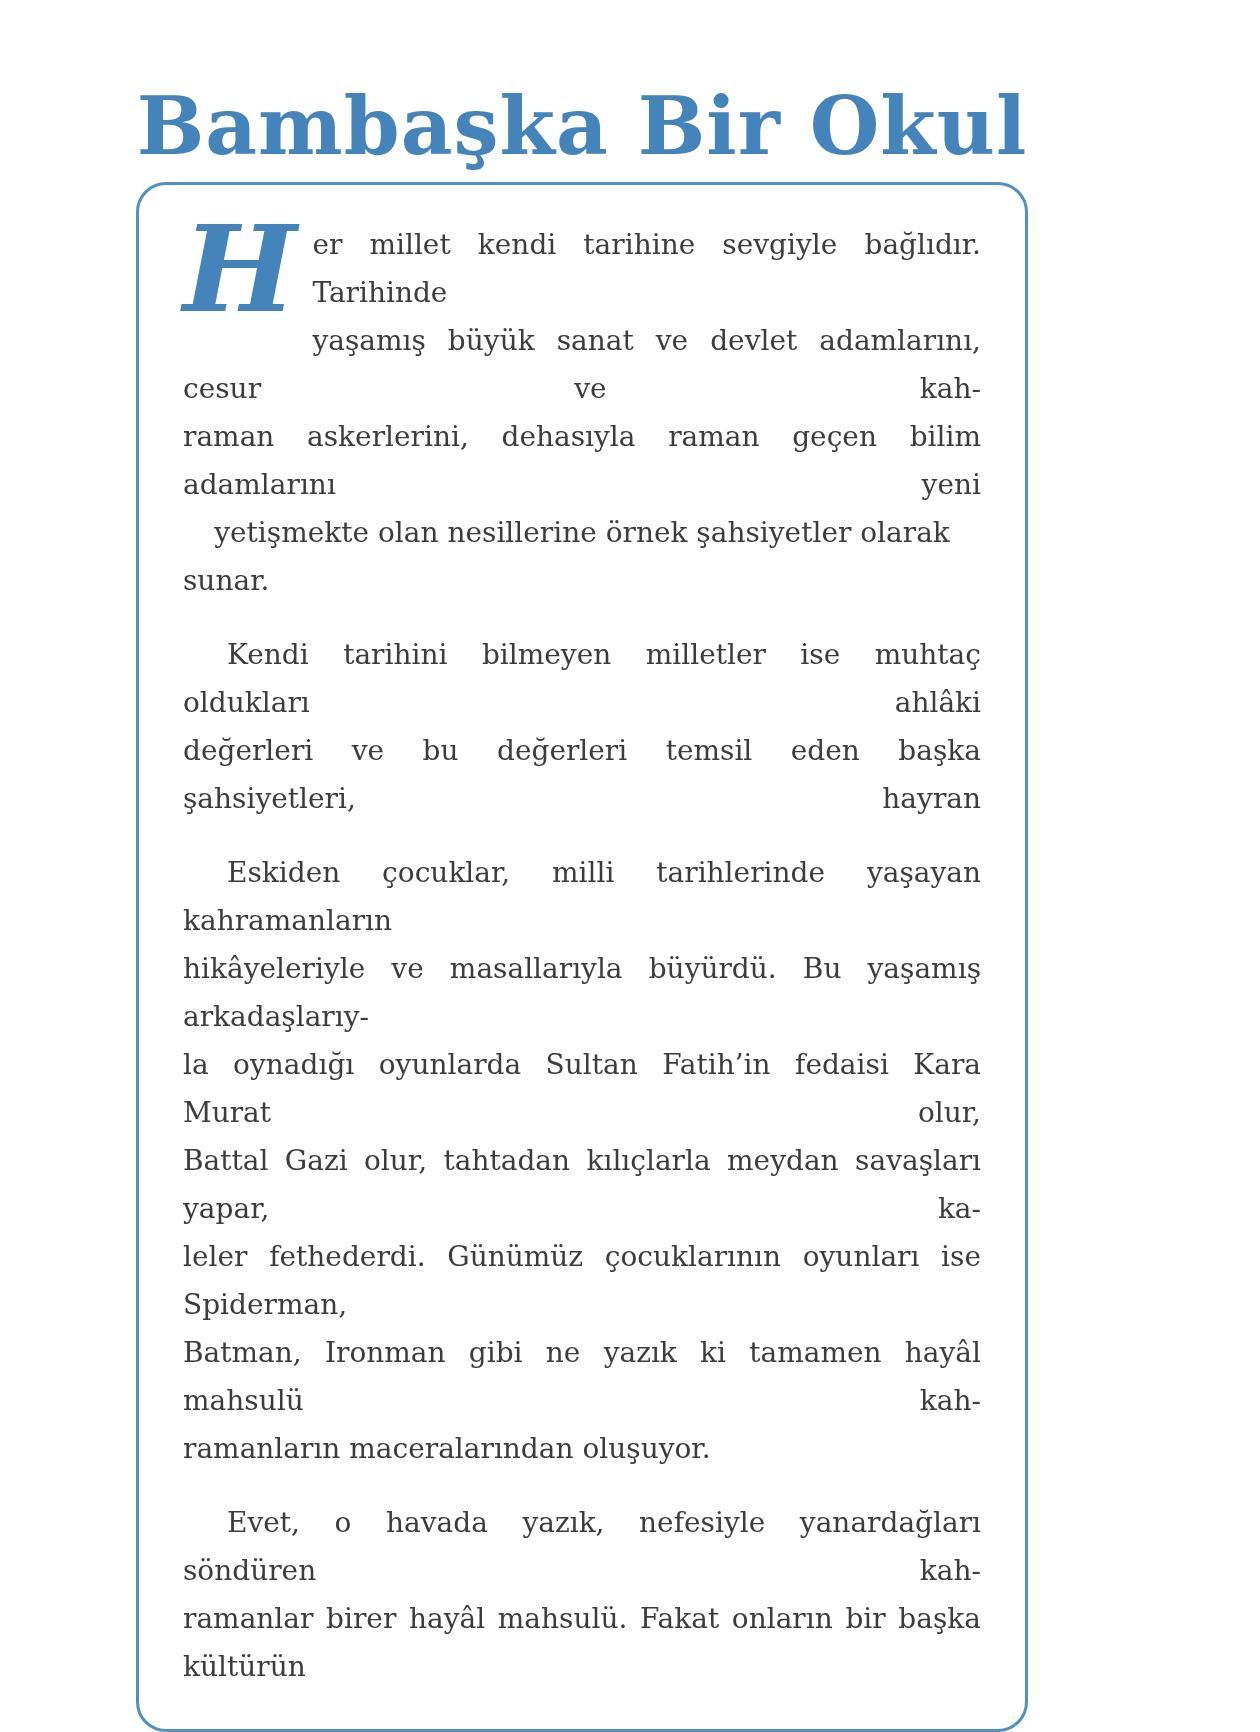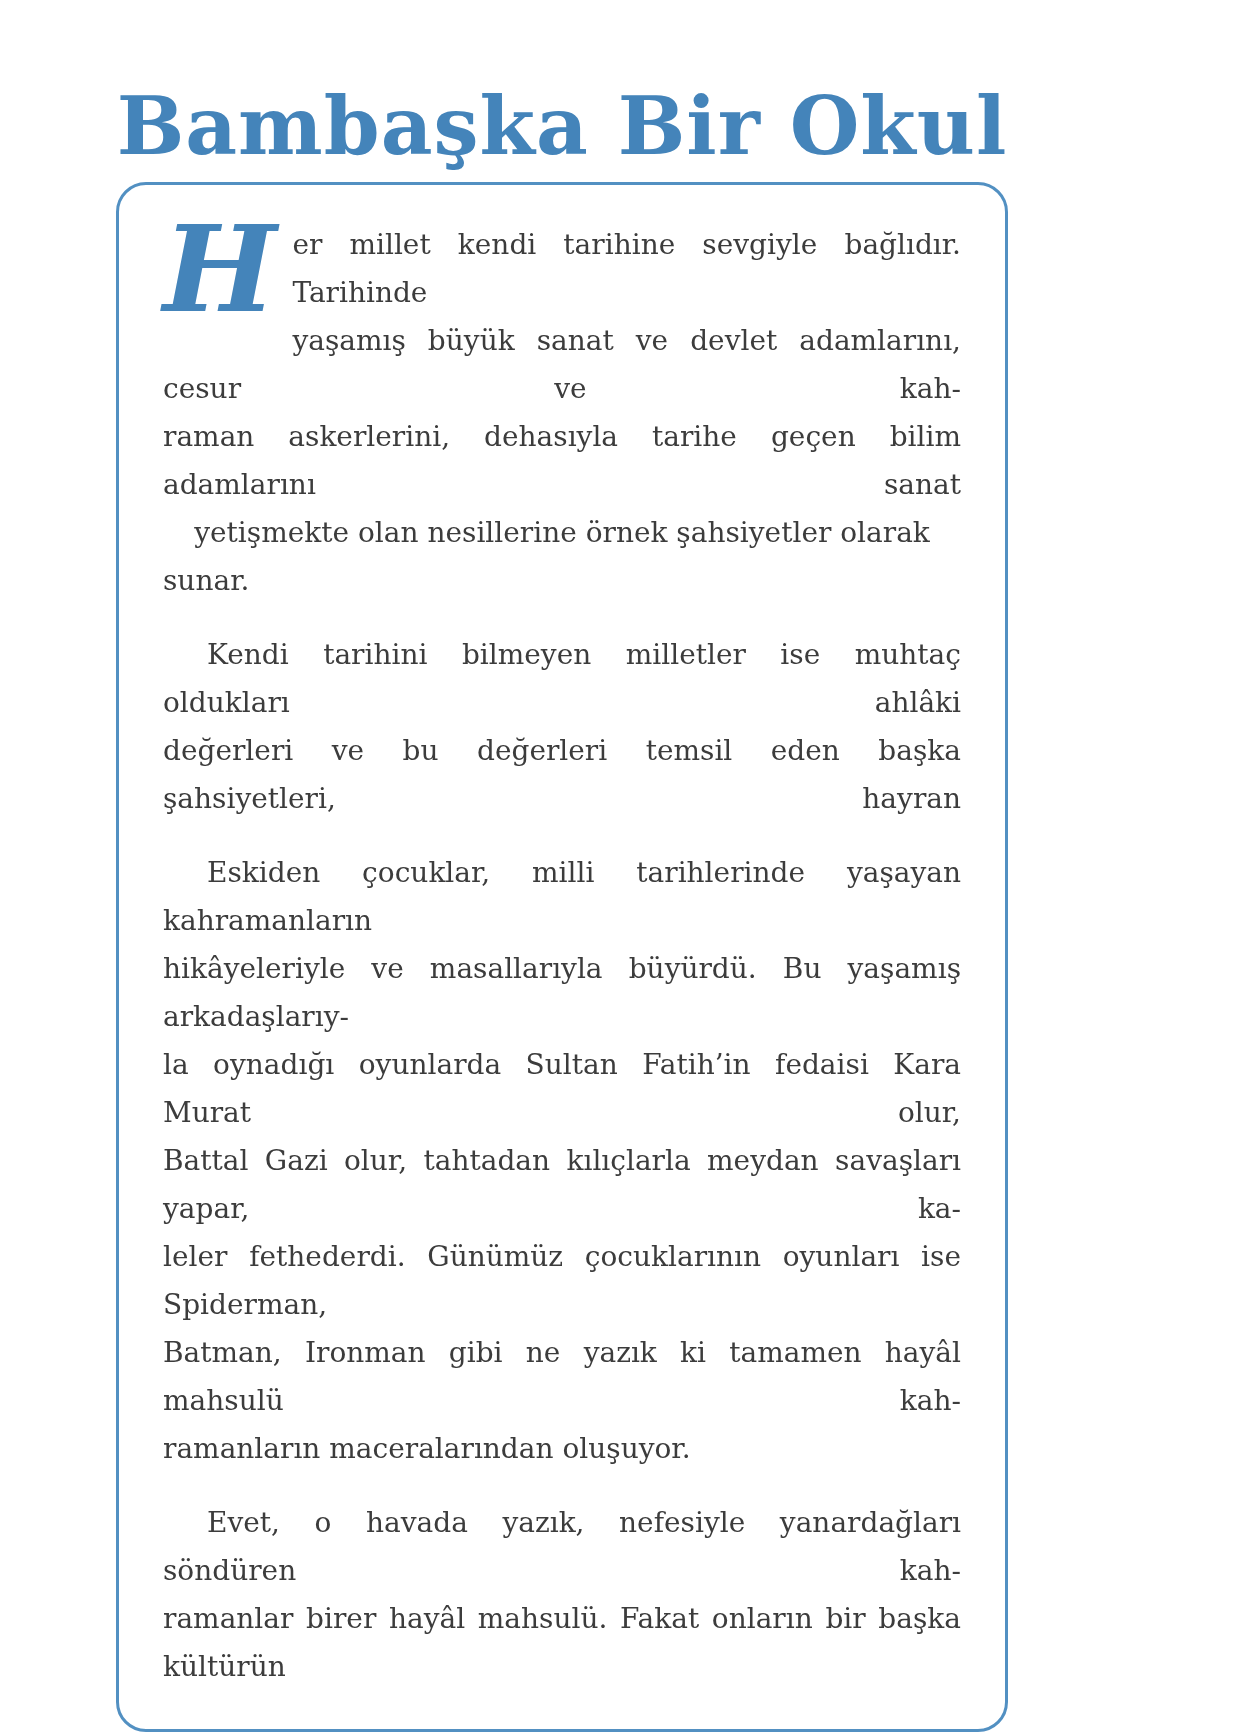--- a/index.html
+++ b/index.html
@@ -8,20 +8,21 @@
     font-family: "DejaVu Serif", "Liberation Serif", serif;
     -webkit-font-smoothing: antialiased;
   }
   .sheet {
     position: relative;
     width: 1260px;
     height: 1732px;
     margin: 0 auto;
     background: var(--bg, #ffffff);
     overflow: hidden;
+    padding-left: 20px;
   }
   .content-col {
     width: 892px;
     margin-left: 116px;
     padding-top: 84px;
   }
   .title {
     font-family: "DejaVu Serif", "Liberation Serif", serif;
     font-weight: bold;
     font-size: 80px;
@@ -70,21 +71,21 @@
 
 <div class="sheet">
   <div class="content-col">
     <h1 class="title">Bambaşka Bir Okul</h1>
     <div class="text-box">
       <div id="paragraphs">
           <div class="paragraph">
             <span class="dropcap">H</span>
             <div class="line">er millet kendi tarihine sevgiyle bağlıdır. Tarihinde</div>
             <div class="line">yaşamış büyük sanat ve devlet adamlarını, cesur ve kah-</div>
-            <div class="line">raman askerlerini, dehasıyla tarihe geçen bilim adamlarını sanat</div>
+            <div class="line">raman askerlerini, dehasıyla raman geçen bilim adamlarını yeni</div>
             <div class="line last">yetişmekte olan nesillerine örnek şahsiyetler olarak sunar.</div>
           </div>
           <div class="paragraph">
             <div class="line indent">Kendi tarihini bilmeyen milletler ise muhtaç oldukları ahlâki</div>
             <div class="line">değerleri ve bu değerleri temsil eden başka şahsiyetleri, hayran</div>
           </div>
           <div class="paragraph">
             <div class="line indent">Eskiden çocuklar, milli tarihlerinde yaşayan kahramanların</div>
             <div class="line">hikâyeleriyle ve masallarıyla büyürdü. Bu yaşamış arkadaşlarıy-</div>
             <div class="line">la oynadığı oyunlarda Sultan Fatih’in fedaisi Kara Murat olur,</div>

